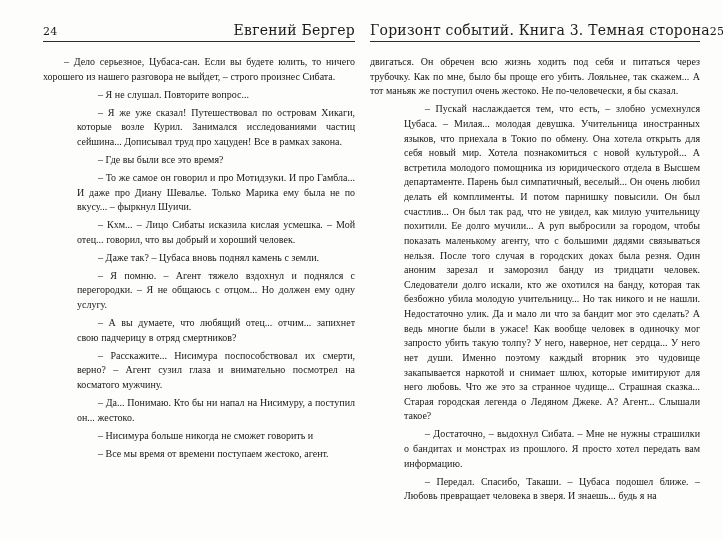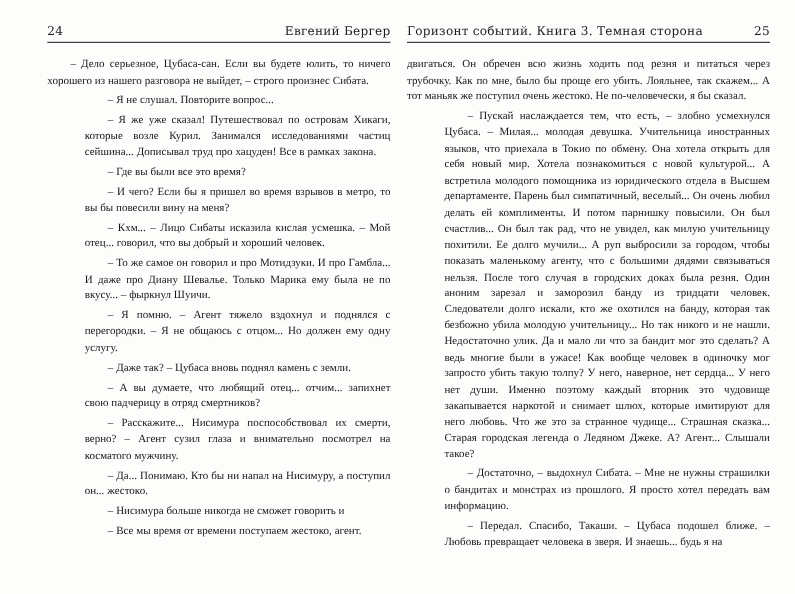--- a/index.html
+++ b/index.html
@@ -45,21 +45,21 @@
     padding-bottom: 3px;
     border-bottom: 1.5px solid #2b2b2b;
     margin-bottom: 13px;
     white-space: nowrap;
     font-family: "DejaVu Serif", "Liberation Serif", serif;
   }
   .running-head .folio {
     font-size: 11px;
   }
   .running-head .rh-title {
-    font-size: 11px;
+    font-size: 14px;
   }
   .rh-left .folio { order: 0; }
   .rh-left .rh-title { order: 1; }
   .body-col p {
     margin: 0 0 0 0;
     font-size: 10px;
     line-height: 14.62px;
     text-align: justify;
     text-indent: 21px;
     hyphens: none;
@@ -90,41 +90,40 @@
   <div class="page page-left">
     <div class="running-head rh-left">
       <span class="folio">24</span>
       <span class="rh-title">Евгений Бергер</span>
     </div>
     <div class="body-col">
       <p>– Дело серьезное, Цубаса-сан. Если вы будете юлить, то ничего хорошего из нашего разговора не выйдет, – строго произнес Сибата.</p>
       <p>– Я не слушал. Повторите вопрос...</p>
       <p>– Я же уже сказал! Путешествовал по островам Хикаги, которые возле Курил. Занимался исследованиями частиц сейшина... Дописывал труд про хацуден! Все в рамках закона.</p>
       <p>– Где вы были все это время?</p>
-      <p>– И чего? Если бы я пришел во время взрывов в метро, то вы бы повесили вину на меня?</p>
+      <p>– То же самое он говорил и про Мотидзуки. И про Гамбла... И даже про Диану Шевалье. Только Марика ему была не по вкусу... – фыркнул Шуичи.</p>
       <p>– Кхм... – Лицо Сибаты исказила кислая усмешка. – Мой отец... говорил, что вы добрый и хороший человек.</p>
-      <p>– То же самое он говорил и про Мотидзуки. И про Гамбла... И даже про Диану Шевалье. Только Марика ему была не по вкусу... – фыркнул Шуичи.</p>
+      <p>– Даже так? – Цубаса вновь поднял камень с земли.</p>
       <p>– Я помню. – Агент тяжело вздохнул и поднялся с перегородки. – Я не общаюсь с отцом... Но должен ему одну услугу.</p>
-      <p>– Даже так? – Цубаса вновь поднял камень с земли.</p>
       <p>– А вы думаете, что любящий отец... отчим... запихнет свою падчерицу в отряд смертников?</p>
       <p>– Расскажите... Нисимура поспособствовал их смерти, верно? – Агент сузил глаза и внимательно посмотрел на косматого мужчину.</p>
       <p>– Да... Понимаю. Кто бы ни напал на Нисимуру, а поступил он... жестоко.</p>
       <p>– Нисимура больше никогда не сможет говорить и</p>
       <p>– Все мы время от времени поступаем жестоко, агент.</p>
     </div>
   </div>
 
   <div class="gutter-shadow"></div>
 
   <div class="page page-right">
     <div class="running-head rh-right">
       <span class="rh-title">Горизонт событий. Книга 3. Темная сторона</span>
       <span class="folio">25</span>
     </div>
     <div class="body-col">
-      <p class="cont">двигаться. Он обречен всю жизнь ходить под резня и питаться через трубочку. Как по мне, было бы проще его убить. Лояльнее, так скажем... А тот маньяк же поступил очень жестоко. Не по-человечески, я бы сказал.</p>
+      <p class="cont">двигаться. Он обречен всю жизнь ходить под себя и питаться через трубочку. Как по мне, было бы проще его убить. Лояльнее, так скажем... А тот маньяк же поступил очень жестоко. Не по-человечески, я бы сказал.</p>
       <p>– Пускай наслаждается тем, что есть, – злобно усмехнулся Цубаса. – Милая... молодая девушка. Учительница иностранных языков, что приехала в Токио по обмену. Она хотела открыть для себя новый мир. Хотела познакомиться с новой культурой... А встретила молодого помощника из юридического отдела в Высшем департаменте. Парень был симпатичный, веселый... Он очень любил делать ей комплименты. И потом парнишку повысили. Он был счастлив... Он был так рад, что не увидел, как милую учительницу похитили. Ее долго мучили... А руп выбросили за городом, чтобы показать маленькому агенту, что с большими дядями связываться нельзя. После того случая в городских доках была резня. Один аноним зарезал и заморозил банду из тридцати человек. Следователи долго искали, кто же охотился на банду, которая так безбожно убила молодую учительницу... Но так никого и не нашли. Недостаточно улик. Да и мало ли что за бандит мог это сделать? А ведь многие были в ужасе! Как вообще человек в одиночку мог запросто убить такую толпу? У него, наверное, нет сердца... У него нет души. Именно поэтому каждый вторник это чудовище закапывается наркотой и снимает шлюх, которые имитируют для него любовь. Что же это за странное чудище... Страшная сказка... Старая городская легенда о Ледяном Джеке. А? Агент... Слышали такое?</p>
       <p>– Достаточно, – выдохнул Сибата. – Мне не нужны страшилки о бандитах и монстрах из прошлого. Я просто хотел передать вам информацию.</p>
       <p>– Передал. Спасибо, Такаши. – Цубаса подошел ближе. – Любовь превращает человека в зверя. И знаешь... будь я на</p>
     </div>
   </div>
 
 </div>
 
 </body></html>

